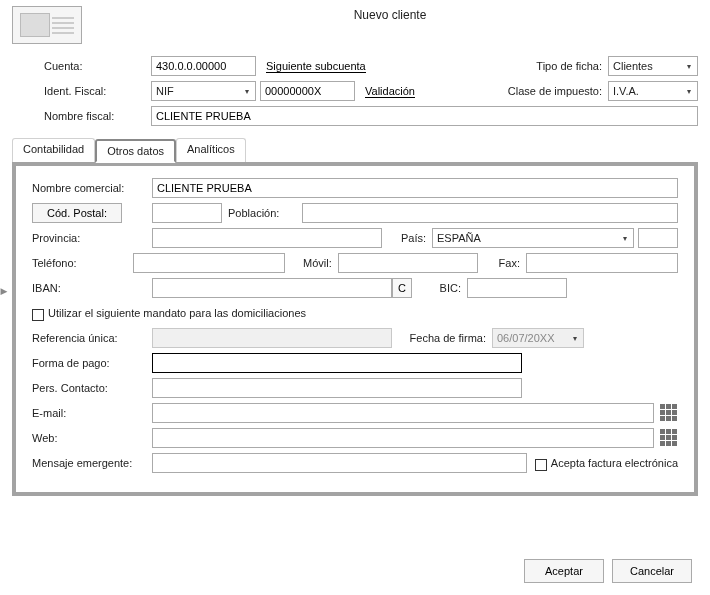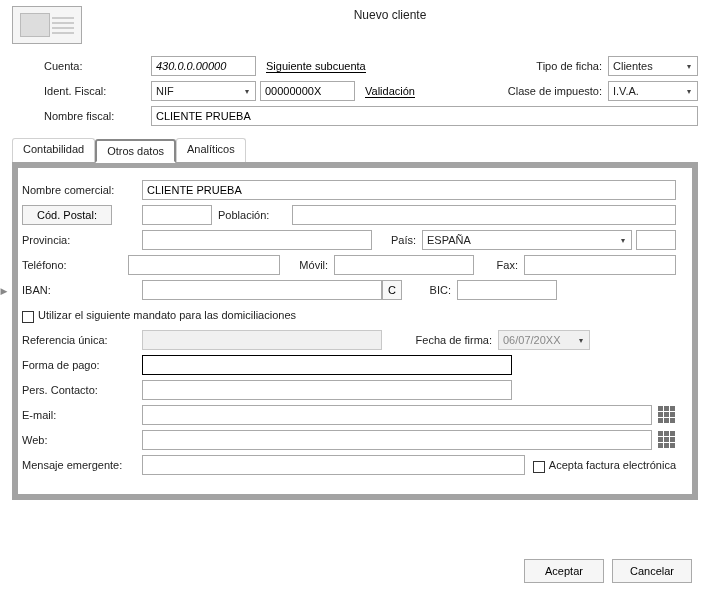--- a/index.html
+++ b/index.html
@@ -54,21 +54,21 @@
     padding: 4px 10px; border: 1px solid #d1d1d1; border-bottom: none;
     background: #fff; font-size: 11px; cursor: pointer; margin-right: 0;
     border-radius: 3px 3px 0 0;
   }
   .tab + .tab { border-left: 1px solid #d1d1d1; }
   .tab.active {
     border: 2px solid #888; border-bottom: 2px solid #fff; position: relative; z-index: 2;
     top: 1px;
   }
   .panel {
-    border: 6px solid #a3a3a3; padding: 12px 16px 14px 4px;
+    border: 4px solid #a3a3a3; padding: 12px 16px 14px 16px;
   }
   .field { display: flex; align-items: center; margin-bottom: 5px; min-height: 20px; }
   .flab { width: 120px; }
   .grow { flex: 1; }
   .gap4 { width: 4px; display:inline-block; }
   .sm-btn {
     height: 20px; border: 1px solid #aaa; background: #f6f6f6;
     padding: 0 10px; font: inherit; cursor: pointer;
   }
   .chk {
@@ -118,21 +118,21 @@
           <span></span>
           <span></span>
         </div>
     </div>
     <div class="title">Nuevo cliente</div>
   </div>
 
   <div class="form-top">
     <div class="row">
       <span class="lbl">Cuenta:</span>
-      <input class="inp" style="width: 105px; font-style: italic;" value="430.0.0.00000">
+      <input class="inp" style="width: 105px;" value="430.0.0.00000">
       <span style="width:10px"></span>
       <span class="link">Siguiente subcuenta</span>
       <span class="grow"></span>
       <span class="lbl3" style="width:110px">Tipo de ficha:</span>
       <span style="width:6px"></span>
       <div class="combo" style="width:90px">
         <span>Clientes</span>
         <span class="caret"></span>
       </div>
     </div>
@@ -213,21 +213,21 @@
     </div>
 
     <div class="field">
       <span class="chk"></span>
       <span>Utilizar el siguiente mandato para las domiciliaciones</span>
     </div>
 
     <div class="field disabled">
       <span class="flab">Referencia única:</span>
       <input class="inp disabled" style="width: 240px;">
-      <span class="lbl2" style="width:116px;text-align:right">Fecha de firma:</span>
+      <span class="lbl2" style="width:100px;text-align:right">Fecha de firma:</span>
       <div class="combo disabled" style="width:92px">
         <span>06/07/20XX</span>
         <span class="caret"></span>
       </div>
     </div>
 
     <div class="field">
       <span class="flab">Forma de pago:</span>
       <input class="inp" style="width: 370px; border: 1px solid rgb(0, 0, 0);">
     </div>

